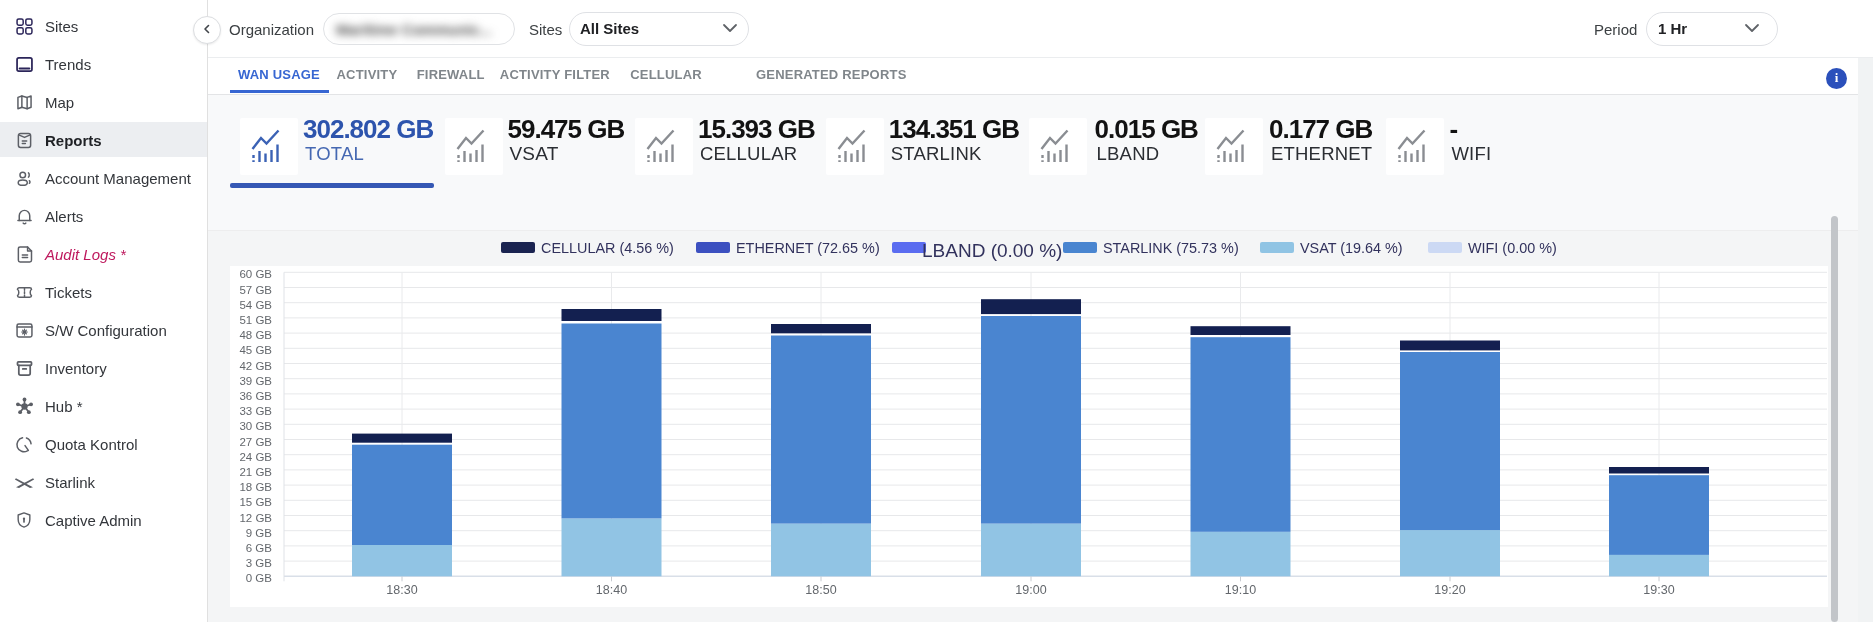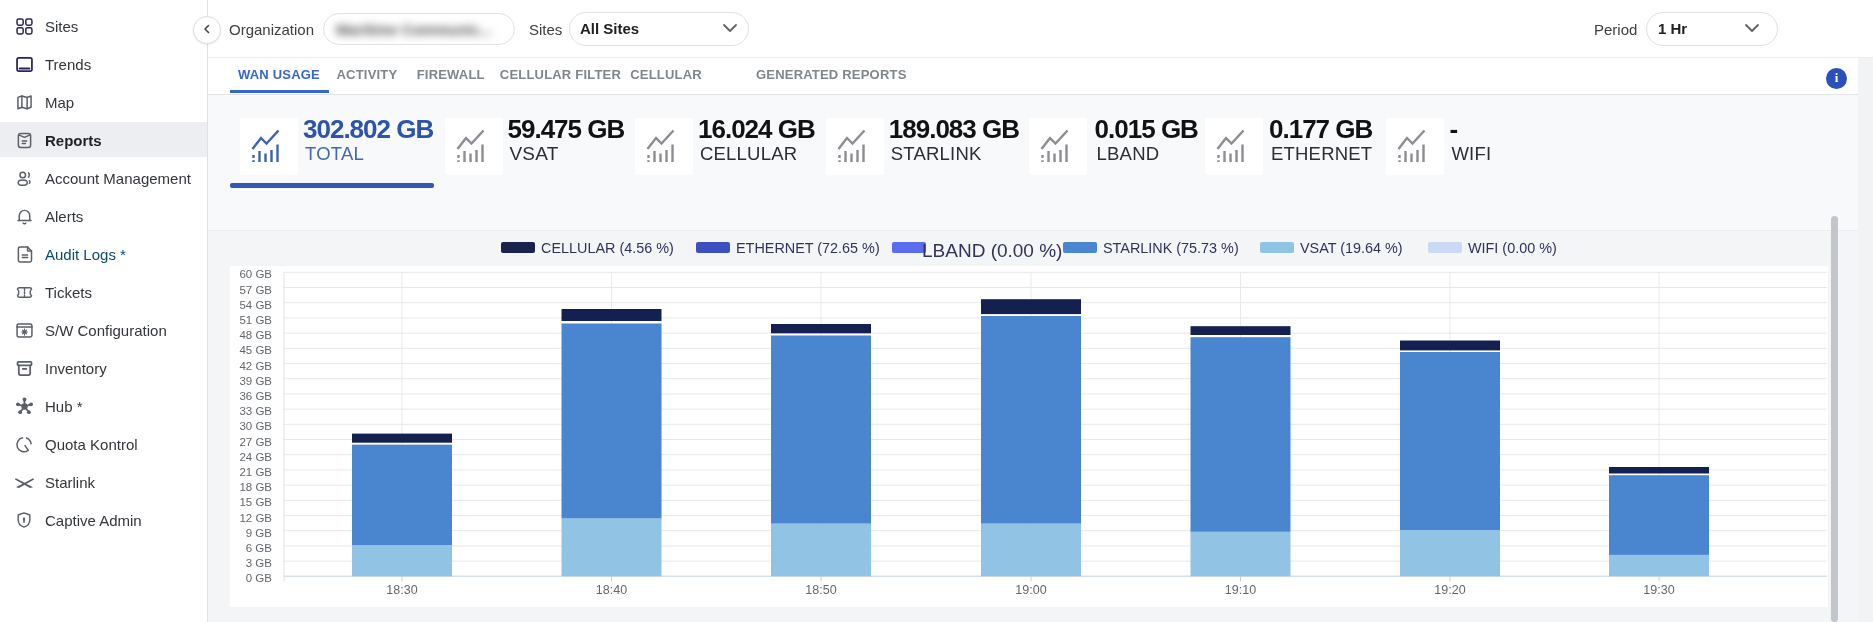--- a/index.html
+++ b/index.html
@@ -31,21 +31,21 @@
 <div class="lbl" style="left:1594px;top:21px;font-size:15px;color:#3c4043;">Period</div>
 <div class="abs" style="left:1646px;top:12px;width:130px;height:32px;border:1px solid #dfe1e5;border-radius:17px;background:#fff;"></div>
 <div class="lbl" style="left:1658px;top:20px;font-size:15px;font-weight:bold;color:#202124;text-align:center;">1 Hr</div>
 <svg class="abs" style="left:1744px;top:22px;" width="16" height="12" viewBox="0 0 16 12" fill="none" stroke="#5f6368" stroke-width="1.8" stroke-linecap="round" stroke-linejoin="round">
       <path d="M2 3l6 6 6-6"></path>
     </svg>
 <div class="abs" style="left:208px;top:58px;width:1650px;height:36px;background:#fff;border-bottom:1px solid #e3e4e6;"></div>
 <div class="lbl" style="left:238.0px;top:67px;font-size:13px;font-weight:bold;letter-spacing:.2px;color:#3766d2;">WAN USAGE</div>
 <div class="lbl" style="left:336.5px;top:67px;font-size:13px;font-weight:bold;letter-spacing:.2px;color:#80868b;">ACTIVITY</div>
 <div class="lbl" style="left:416.7px;top:67px;font-size:13px;font-weight:bold;letter-spacing:.2px;color:#80868b;">FIREWALL</div>
-<div class="lbl" style="left:499.8px;top:67px;font-size:13px;font-weight:bold;letter-spacing:.2px;color:#80868b;">CELLULAR FILTER</div>
+<div class="lbl" style="left:499.8px;top:67px;font-size:13px;font-weight:bold;letter-spacing:.2px;color:#80868b;">ACTIVITY FILTER</div>
 <div class="lbl" style="left:630.2px;top:67px;font-size:13px;font-weight:bold;letter-spacing:.2px;color:#80868b;">CELLULAR</div>
 <div class="lbl" style="left:717.0px;top:67px;font-size:13px;font-weight:bold;letter-spacing:.2px;color:#80868b;margin-left:39px;">GENERATED REPORTS</div>
 <div class="abs" style="left:230px;top:89.5px;width:99px;height:3px;background:#3766d2;"></div>
 <div class="abs" style="left:1826px;top:67.5px;width:21px;height:21px;border-radius:50%;background:#2b50bb;display:flex;align-items:center;justify-content:center;">
       <span style="font-size:13px;font-weight:bold;color:#fff;font-family:'Liberation Serif',serif;">i</span>
     </div>
 <div class="abs" style="left:0;top:0;width:207px;height:622px;background:#fff;border-right:1px solid #e0e0e0;"></div>
 <div class="abs" style="left:0;top:122px;width:207px;height:35px;background:#eceef1;"></div>
 <div class="abs" style="left:13.5px;top:15.5px;">
       <svg width="21" height="21" viewBox="0 0 24 24" fill="none" stroke="#2b2559" stroke-width="1.7" stroke-linecap="round" stroke-linejoin="round">
@@ -98,21 +98,21 @@
     </div>
 <div class="lbl" style="left:45px;top:208px;font-size:15px;color:#33363b;">Alerts</div>
 <div class="abs" style="left:13.5px;top:243.5px;">
       <svg width="21" height="21" viewBox="0 0 24 24" fill="none" stroke="#5c5f66" stroke-width="1.7" stroke-linecap="round" stroke-linejoin="round">
         <path d="M6 3.5h8.5L19 8v10.5c0 1.1-.9 2-2 2H6c-1.1 0-2-.9-2-2v-13c0-1.1.9-2 2-2z" transform="translate(1,0)"></path>
         <path d="M15.5 3.5V8H20" transform="translate(0,0)"></path>
         <path d="M9.5 12.5h6"></path>
         <path d="M9.5 15.5h6"></path>
       </svg>
     </div>
-<div class="lbl" style="left:45px;top:246px;font-size:15px;color:#0c4a6e;">Audit Logs *</div>
+<div class="lbl" style="left:45px;top:246px;font-size:15px;color:#be185d;font-style:italic;">Audit Logs *</div>
 <div class="abs" style="left:13.5px;top:281.5px;">
       <svg width="21" height="21" viewBox="0 0 24 24" fill="none" stroke="#5c5f66" stroke-width="1.7" stroke-linecap="round" stroke-linejoin="round">
         <path d="M4 8.5c0-1.1.9-2 2-2h12c1.1 0 2 .9 2 2 0 0-1.5.8-1.5 3.5S20 15.5 20 15.5c0 1.1-.9 2-2 2H6c-1.1 0-2-.9-2-2 0 0 1.5-.8 1.5-3.5S4 8.5 4 8.5z"></path>
         <path d="M12 7.5v1.8"></path>
         <path d="M12 11.2v1.8"></path>
         <path d="M12 14.8v1.8"></path>
       </svg>
     </div>
 <div class="lbl" style="left:45px;top:284px;font-size:15px;color:#33363b;">Tickets</div>
 <div class="abs" style="left:13.5px;top:319.5px;">
@@ -197,34 +197,34 @@
 <div class="abs" style="left:644.5px;top:128px;">
       <svg width="37" height="36" viewBox="0 0 37 36" fill="none" stroke="#8a8d92" stroke-width="2.4">
         <path d="M2.5 21L11 10l5.5 5.5L28.5 2.5" stroke-linejoin="miter"></path>
         <path d="M3.5 27v7" stroke-dasharray="3 2.2"></path>
         <path d="M9.5 23v11"></path>
         <path d="M15.5 25.5v8.5"></path>
         <path d="M21.5 22v12"></path>
         <path d="M27.5 16.5v17.5"></path>
       </svg>
     </div>
-<div class="lbl" style="left:698px;top:114px;font-size:26px;font-weight:bold;letter-spacing:-1px;color:#121212;">16.024 GB</div>
+<div class="lbl" style="left:698px;top:114px;font-size:26px;font-weight:bold;letter-spacing:-1px;color:#121212;">15.393 GB</div>
 <div class="lbl" style="left:700px;top:143px;font-size:18.5px;letter-spacing:.2px;color:#2b2e33;">CELLULAR</div>
 <div class="abs" style="left:825.8px;top:117.5px;width:58px;height:57px;background:#fff;border-radius:2px;"></div>
 <div class="abs" style="left:835.8px;top:128px;">
       <svg width="37" height="36" viewBox="0 0 37 36" fill="none" stroke="#8a8d92" stroke-width="2.4">
         <path d="M2.5 21L11 10l5.5 5.5L28.5 2.5" stroke-linejoin="miter"></path>
         <path d="M3.5 27v7" stroke-dasharray="3 2.2"></path>
         <path d="M9.5 23v11"></path>
         <path d="M15.5 25.5v8.5"></path>
         <path d="M21.5 22v12"></path>
         <path d="M27.5 16.5v17.5"></path>
       </svg>
     </div>
-<div class="lbl" style="left:888.8px;top:114px;font-size:26px;font-weight:bold;letter-spacing:-1px;color:#121212;">189.083 GB</div>
+<div class="lbl" style="left:888.8px;top:114px;font-size:26px;font-weight:bold;letter-spacing:-1px;color:#121212;">134.351 GB</div>
 <div class="lbl" style="left:890.8px;top:143px;font-size:18.5px;letter-spacing:.2px;color:#2b2e33;">STARLINK</div>
 <div class="abs" style="left:1028.7px;top:117.5px;width:58px;height:57px;background:#fff;border-radius:2px;"></div>
 <div class="abs" style="left:1038.7px;top:128px;">
       <svg width="37" height="36" viewBox="0 0 37 36" fill="none" stroke="#8a8d92" stroke-width="2.4">
         <path d="M2.5 21L11 10l5.5 5.5L28.5 2.5" stroke-linejoin="miter"></path>
         <path d="M3.5 27v7" stroke-dasharray="3 2.2"></path>
         <path d="M9.5 23v11"></path>
         <path d="M15.5 25.5v8.5"></path>
         <path d="M21.5 22v12"></path>
         <path d="M27.5 16.5v17.5"></path>

